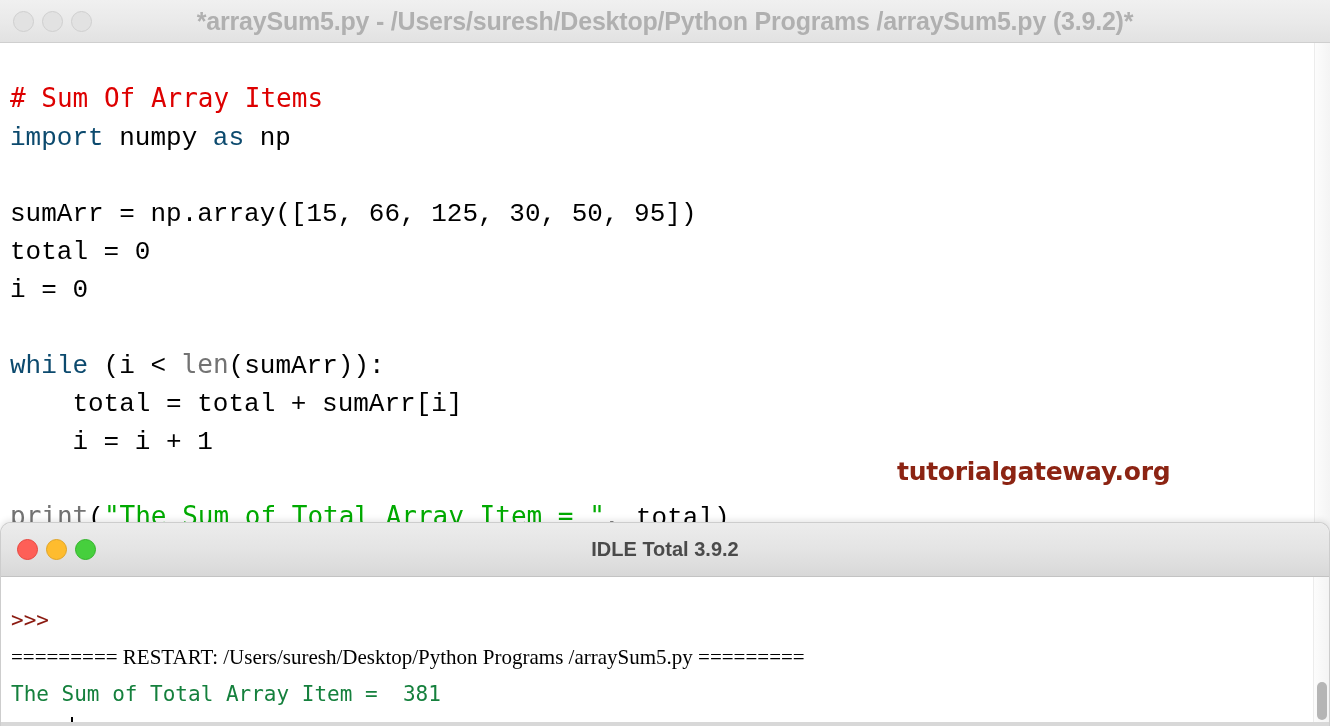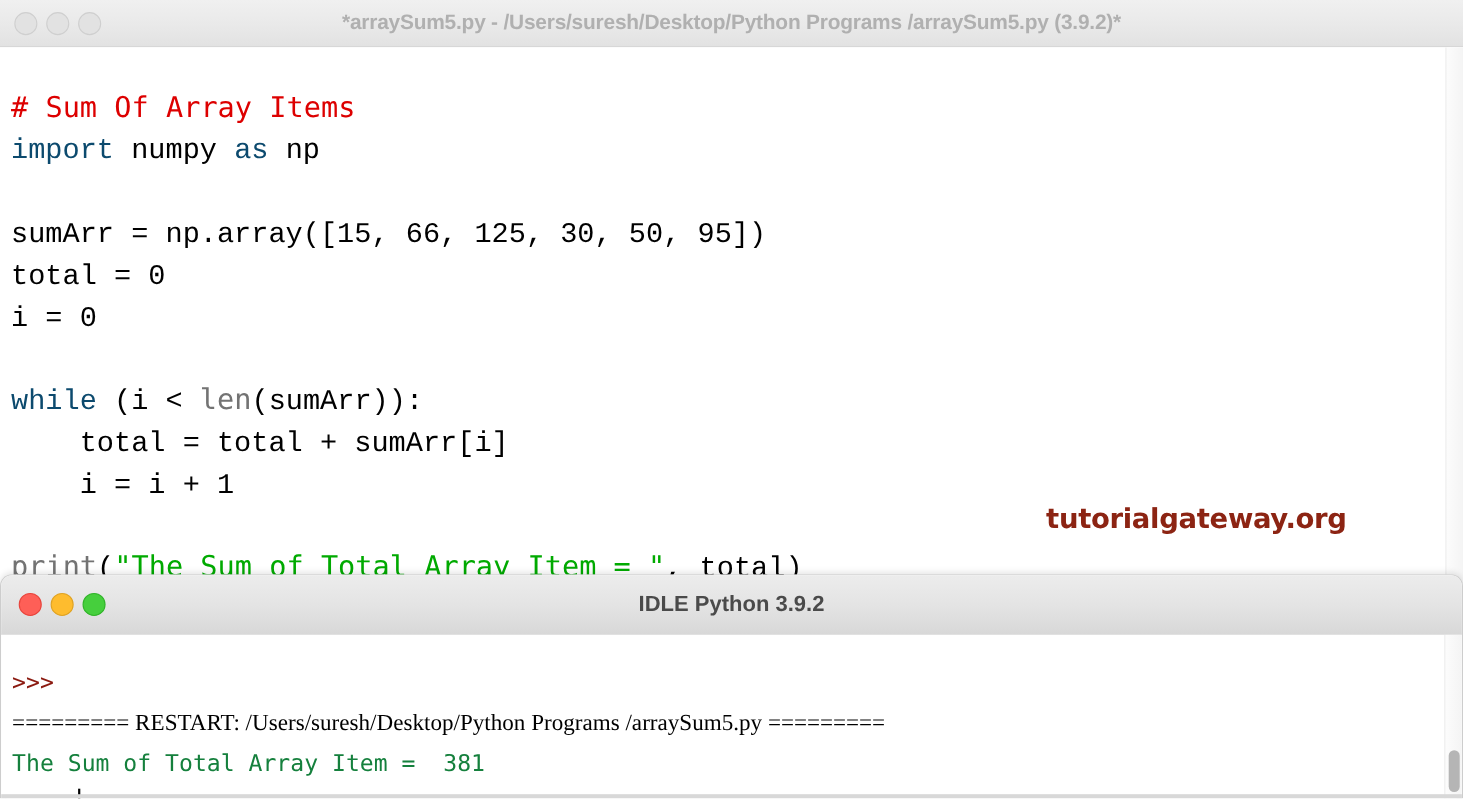--- a/index.html
+++ b/index.html
@@ -56,21 +56,21 @@
     border: 1px solid #cfcfcf;
   }
   .light.red    { background: #fe5f57; border: 1px solid #e8453d; }
   .light.yellow { background: #febc2e; border: 1px solid #e0a324; }
   .light.green  { background: #46cf3d; border: 1px solid #32b42a; }
 
   .editor-title {
     position: absolute;
     left: 0; right: 0;
     text-align: center;
-    font-size: 19px;
+    font-size: 25px;
     font-weight: bold;
     color: #b0b0b0;
     font-family: "Liberation Sans", sans-serif;
     letter-spacing: -0.2px;
     white-space: nowrap;
   }
 
   .editor-body {
     position: relative;
     height: 488px;
@@ -91,21 +91,21 @@
   .code .ln { display: block; height: 38px; }
 
   .tok-comment { color: #dd0000; }
   .tok-kw      { color: #0c4a6e; font-family: Liberation Mono, monospace; }
   .tok-builtin { color: #737373; }
   .tok-str     { color: #00aa00; }
   .tok-plain   { color: #000000; font-family: Liberation Mono, monospace; }
 
   .watermark {
     position: absolute;
-    left: 951px;
+    left: 897px;
     top: 414px;
     font-family: "DejaVu Sans", sans-serif;
     font-size: 25px;
     font-weight: bold;
     color: #8c2413;
     letter-spacing: -0.3px;
     white-space: nowrap;
   }
 
   .scrollbar-track-v {
@@ -229,21 +229,21 @@
   </div>
 
   <div class="shell-window">
 
     <div class="shell-titlebar">
       <div class="traffic">
         <span class="light red"></span>
         <span class="light yellow"></span>
         <span class="light green"></span>
       </div>
-      <div class="shell-title">IDLE Python 3.9.2</div>
+      <div class="shell-title">IDLE Total 3.9.2</div>
     </div>
 
     <div class="shell-body">
       <pre class="shell-text" id="shell-area"><span class="ln"><span class="tok-prompt">&gt;&gt;&gt; </span></span><span class="ln"><span class="tok-restart">========= RESTART: /Users/suresh/Desktop/Python Programs /arraySum5.py =========</span></span><span class="ln"><span class="tok-out">The Sum of Total Array Item =  381</span></span><span class="ln"><span class="tok-prompt">&gt;&gt;&gt; </span><span class="caret"></span></span></pre>
       <div class="scrollbar-track-v">
         <div class="scroll-thumb" style="top:105px;height:38px;"></div>
       </div>
     </div>
 
     <div class="bottom-strip"></div>

